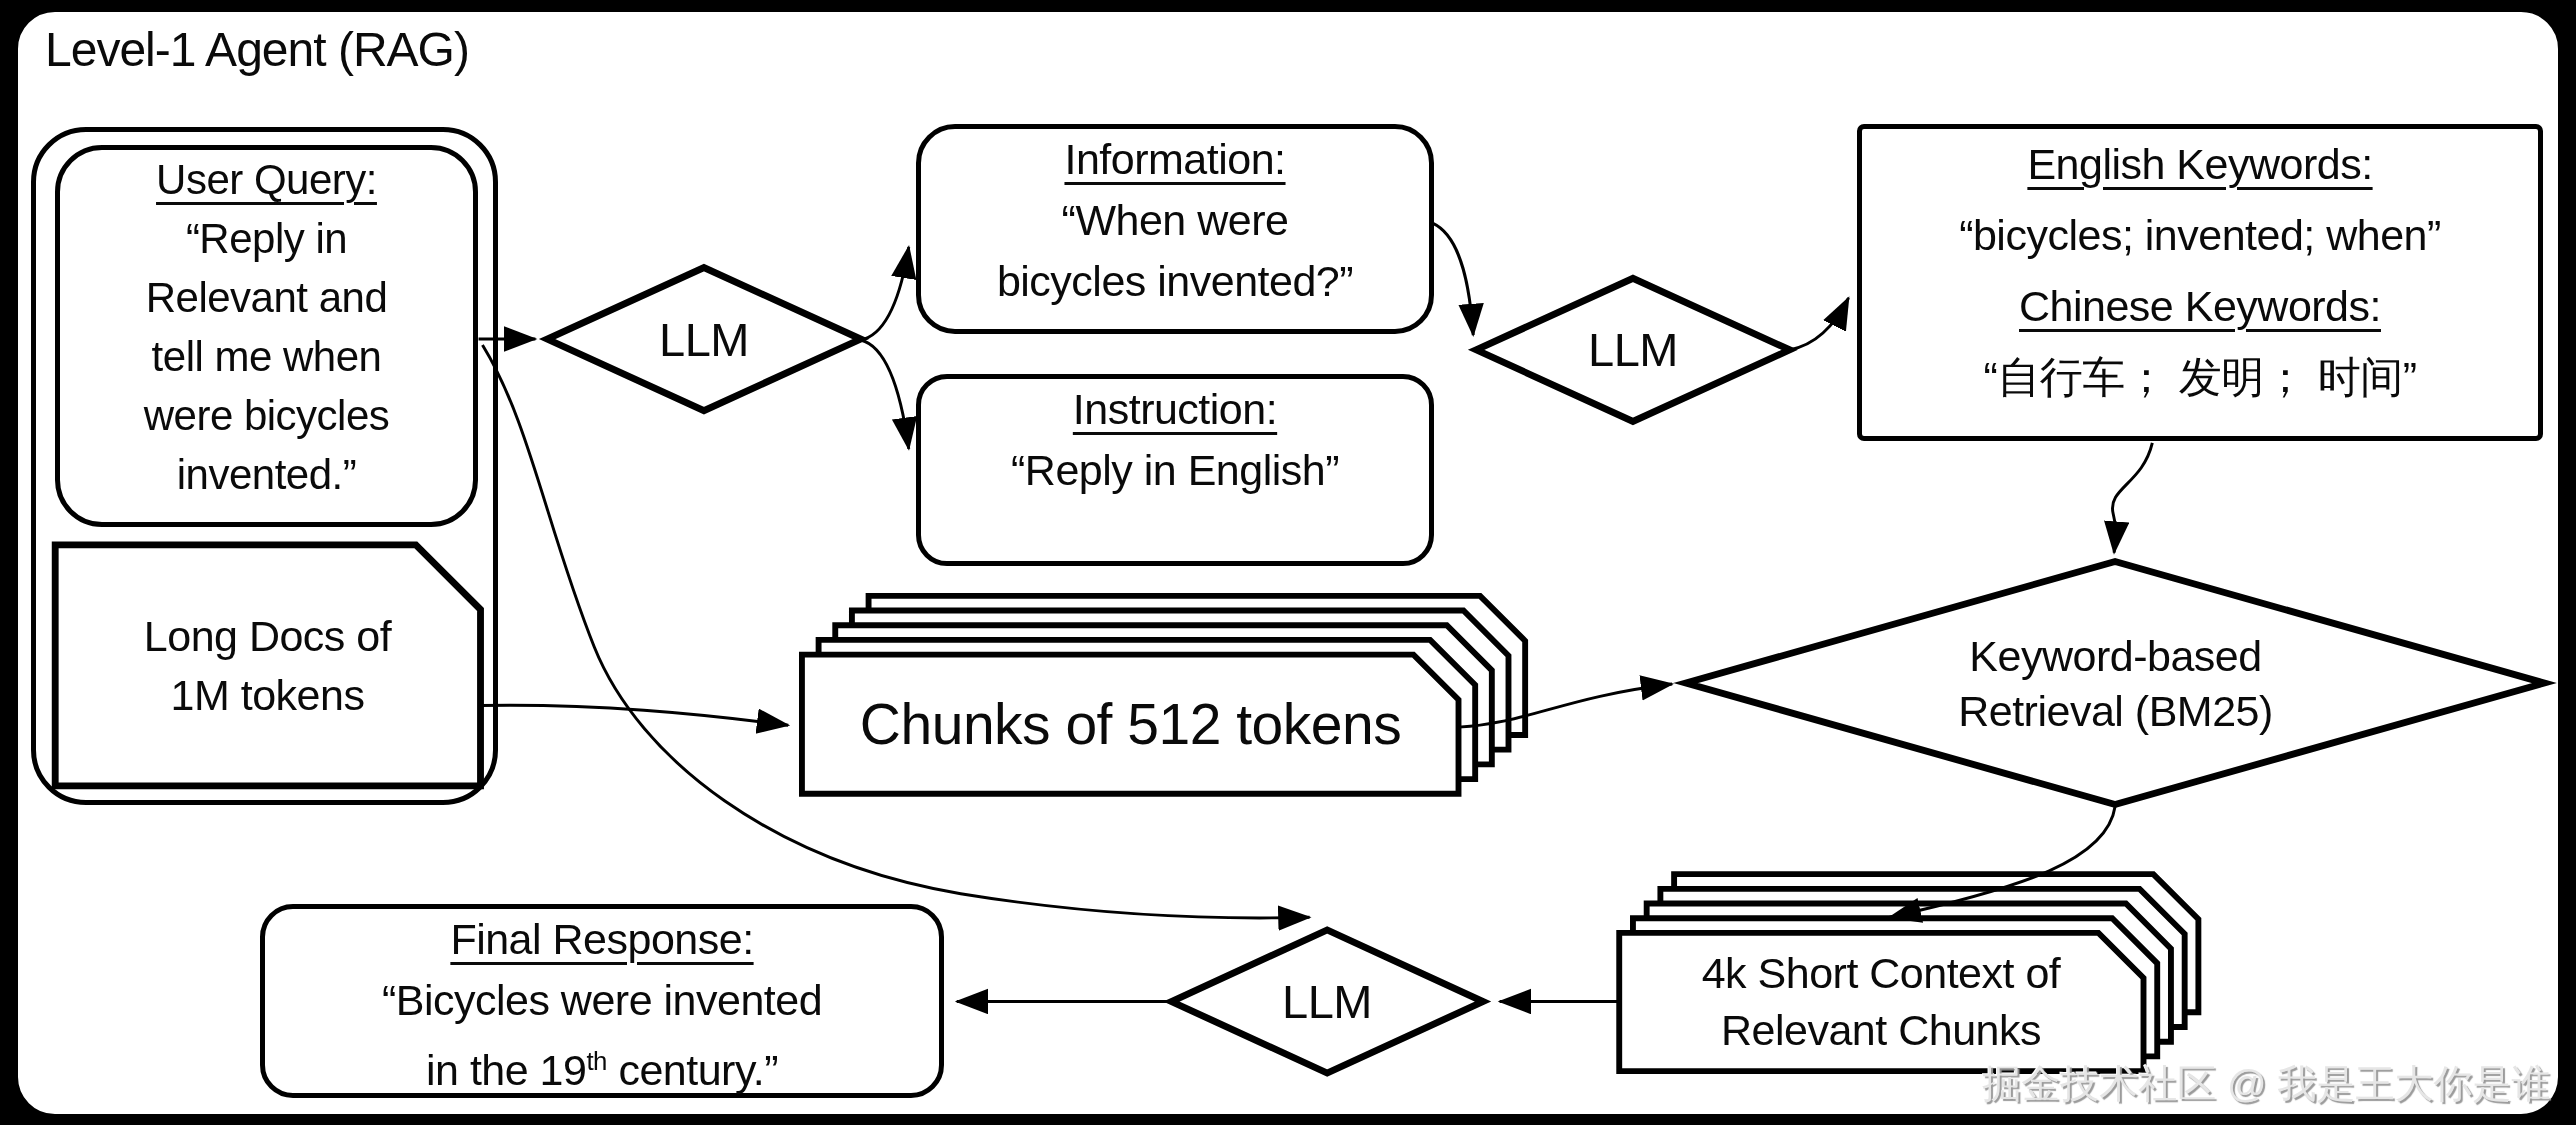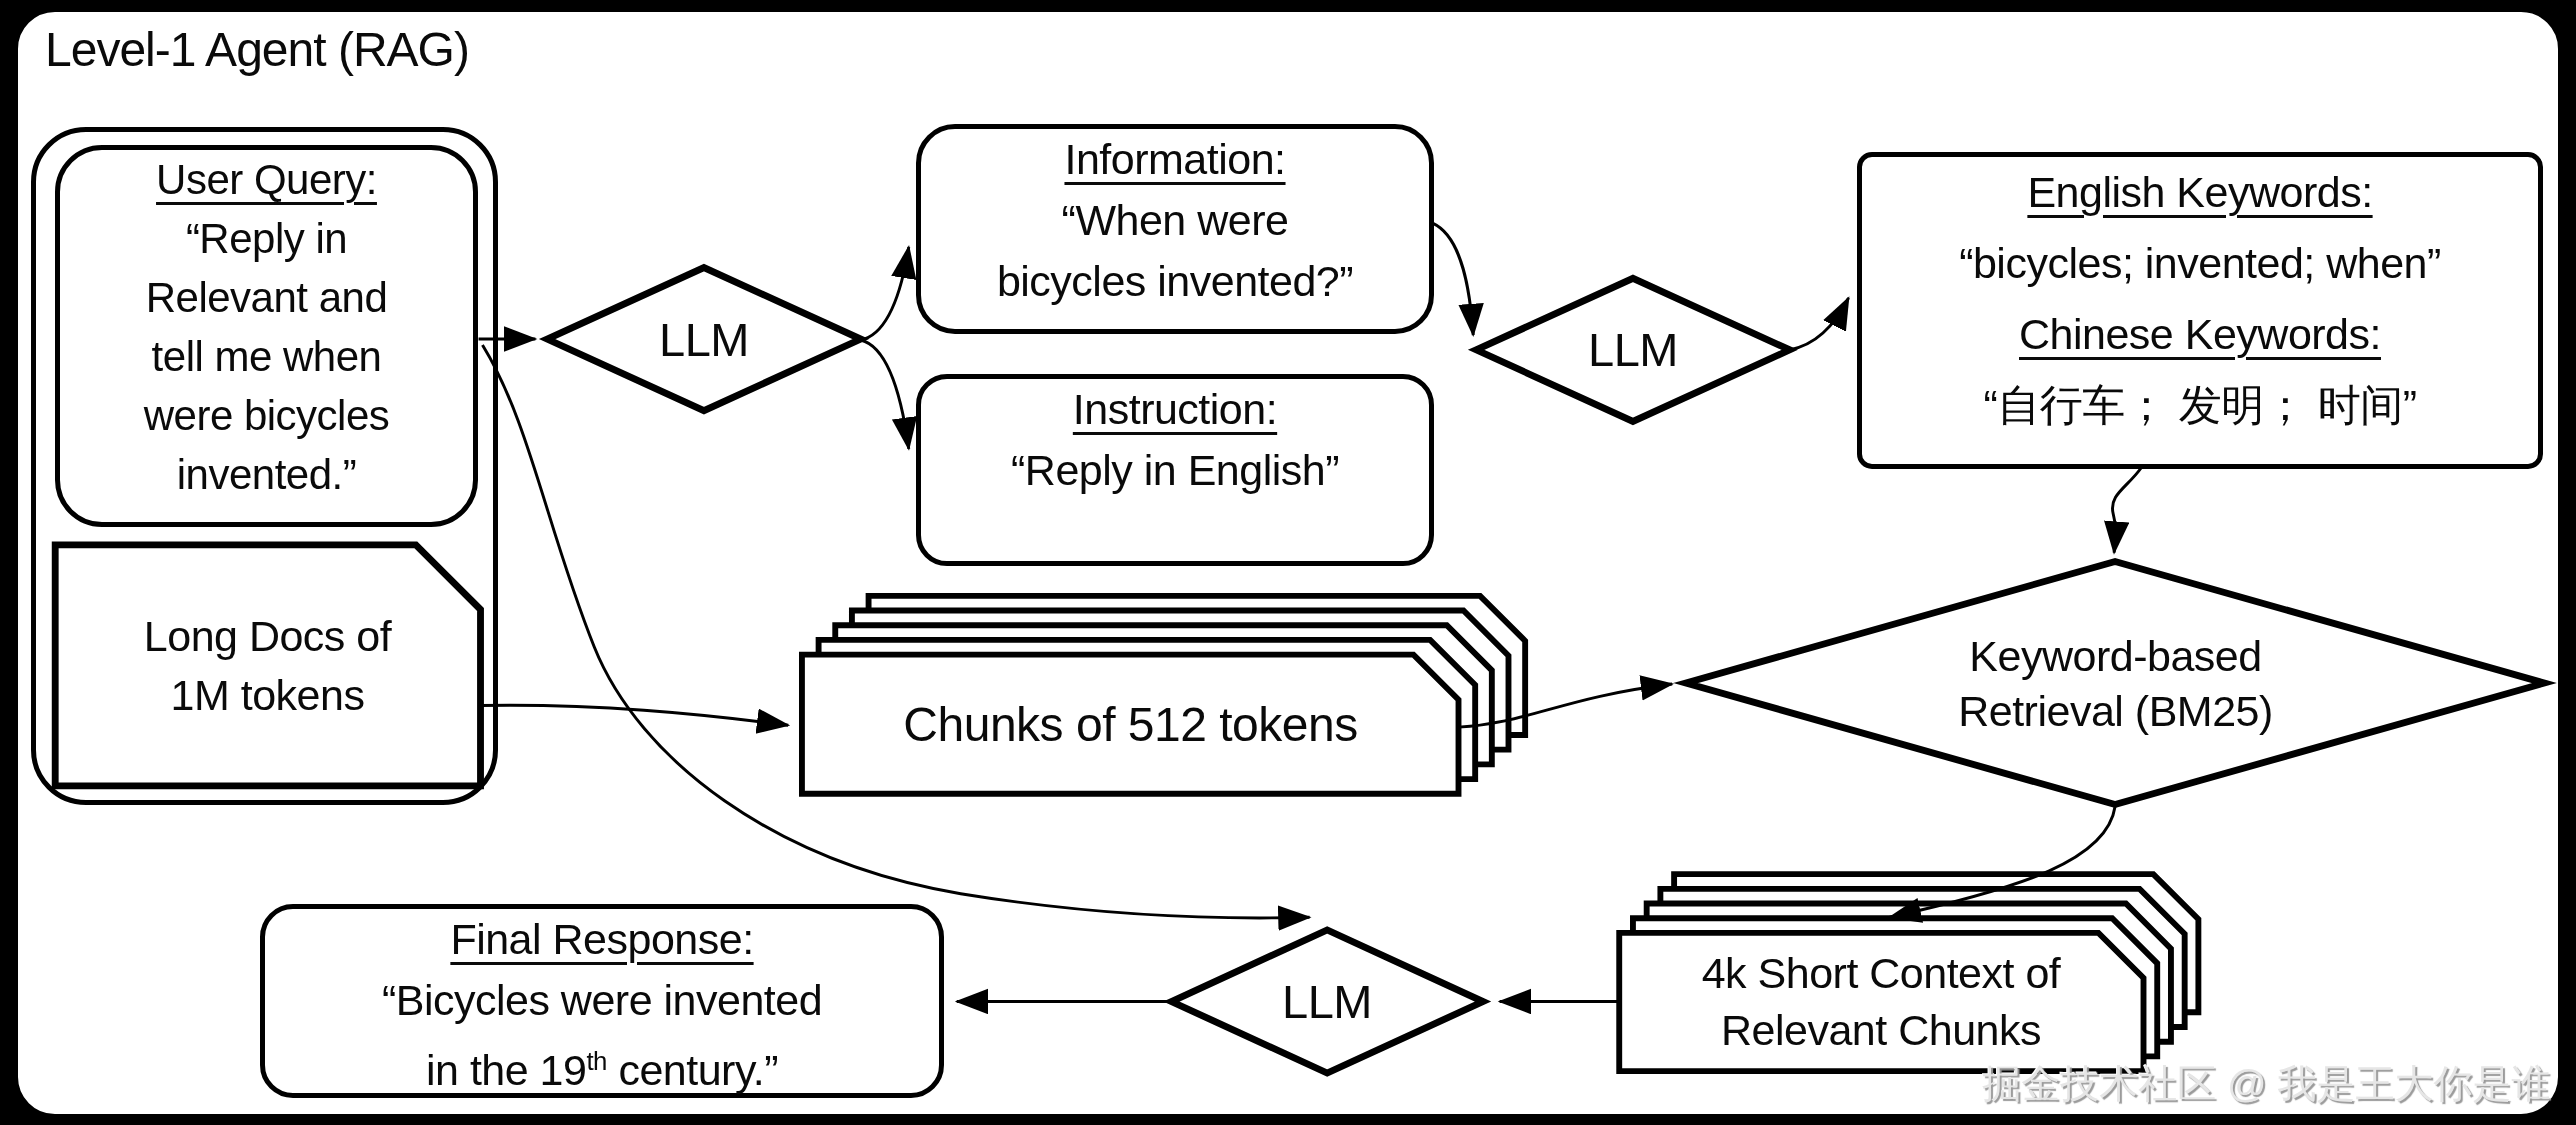--- a/index.html
+++ b/index.html
@@ -14,35 +14,35 @@
     display:flex;flex-direction:column;align-items:center;
     text-align:center;z-index:3;}
   .box .ln{font-size:43px;line-height:61px;letter-spacing:-0.5px;white-space:nowrap;}
   .hd{text-decoration:underline;text-decoration-thickness:2.9px;text-underline-offset:7.8px;}
   #user-query-box{left:55px;top:145px;width:423px;height:382px;border-radius:47px;}
   #user-query-box .ln{line-height:59px;font-size:42px;}
   #group-box{left:31px;top:127px;width:467px;height:678px;border:5.9px solid #000;
     border-radius:55px;background:transparent;z-index:1;}
   #information-box{left:916px;top:124px;width:518px;height:210px;border-radius:39px;}
   #instruction-box{left:916px;top:374px;width:518px;height:192px;border-radius:31px;}
-  #keywords-box{left:1857px;top:124px;width:686px;height:317px;border-radius:15px;margin-top:28px;}
+  #keywords-box{left:1857px;top:124px;width:686px;height:317px;border-radius:7px;}
   #keywords-box .ln{line-height:71px;}
   #final-response-box{left:260px;top:904px;width:684px;height:194px;border-radius:33px;}
   #final-response-box .ln{line-height:61px;}
   .dlabel{position:absolute;display:flex;flex-direction:column;align-items:center;
     justify-content:center;text-align:center;z-index:3;}
   .dlabel .ln{font-size:43px;line-height:55px;white-space:nowrap;}
   #llm-parse-label{left:547px;top:268px;width:314px;height:143px;font-size:47px;}
   #llm-keywords-label{left:1476px;top:278px;width:314px;height:143px;font-size:47px;}
   #llm-final-label{left:1171px;top:930px;width:312px;height:143px;font-size:47px;}
   #bm25-label{left:1696px;top:562px;width:839px;height:243px;}
   #long-docs-label{left:55px;top:545px;width:425px;height:241px;}
   #long-docs-label .ln{line-height:59px;}
   #chunks-label{left:802px;top:655px;width:657px;height:139px;}
-  #chunks-label .ln{font-size:48px;}
+  #chunks-label .ln{font-size:57px;}
   #short-context-label{left:1619px;top:933px;width:524px;height:138px;}
   #short-context-label .ln{line-height:57px;}
   .dlabel, .dlabel .ln{letter-spacing:-0.5px;}
   sup{font-size:60%;vertical-align:super;}
   #watermark{right:25.5px;top:1057px;font-size:39px;color:#e6e6e6;z-index:5;
     text-shadow:2px 2px 1px #9a9a9a,-1px -1px 0 #ffffff;white-space:nowrap;}
 </style>
 </head>
 <body>
 

